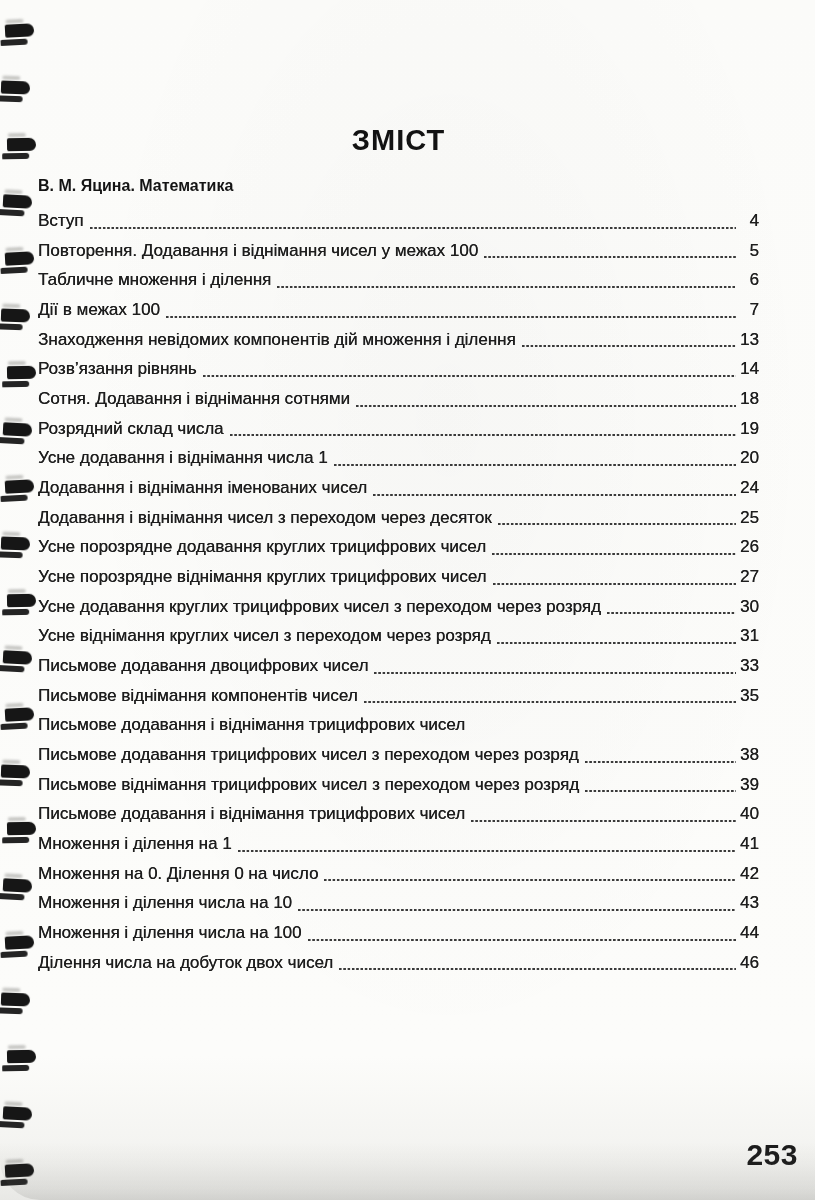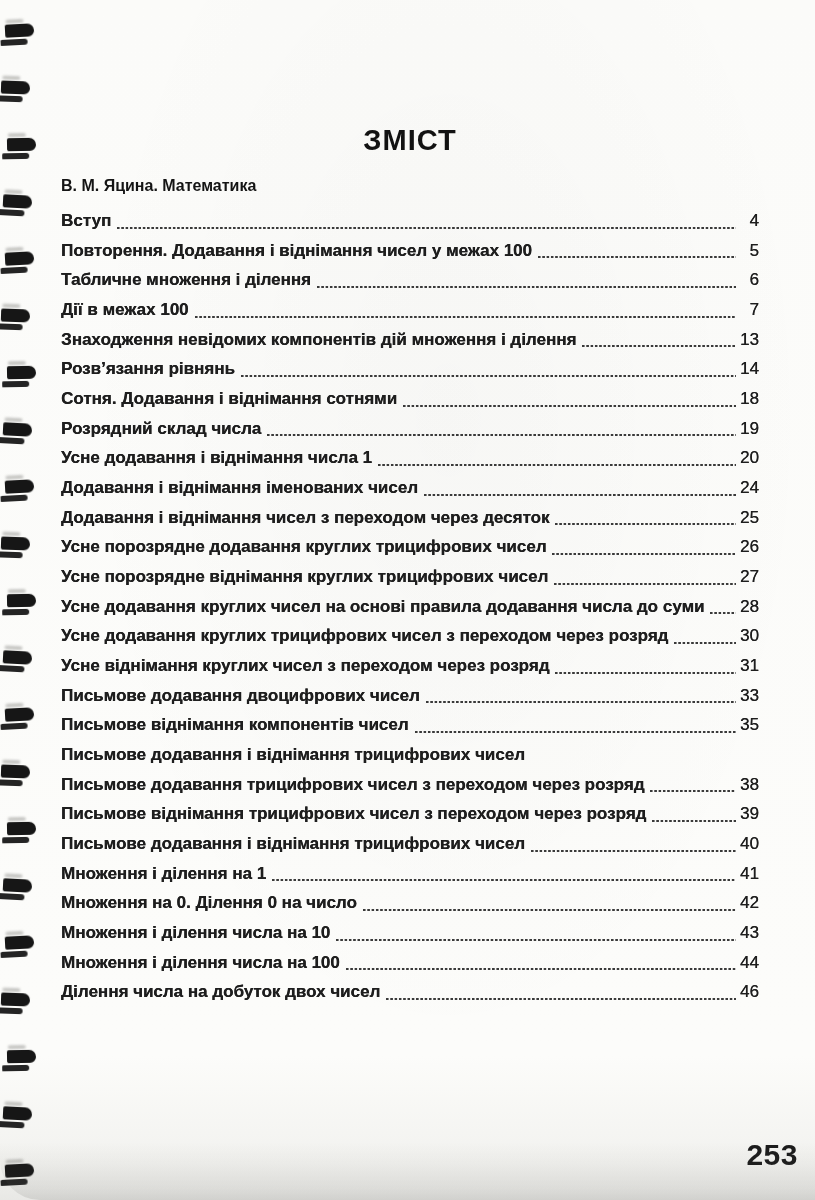--- a/index.html
+++ b/index.html
@@ -39,21 +39,21 @@
     filter: blur(0.7px);
   }
   .hole::before {
     content: ""; position: absolute; left: 1px; top: -5px;
     width: 18px; height: 4px;
     background: #8a8a86; border-radius: 2px; opacity: .45; filter: blur(1px);
   }
 
   .content {
     position: absolute;
-    left: 61px; right: 56px; top: 122px;
+    left: 38px; right: 56px; top: 122px;
     color: #1c1c1c;
   }
   .doc-title {
     margin: 0 0 14px 0;
     text-align: center;
     font-size: 29px; font-weight: 700; letter-spacing: 1px;
     color: #121212;
     line-height: 36px;
   }
   .section-heading {
@@ -65,21 +65,21 @@
   .toc { }
   .toc-row {
     display: flex; align-items: baseline;
     height: 29.68px;
     font-size: 17px;
     line-height: 29.68px;
     color: #1e1e1e;
     text-shadow: 0.25px 0 0 #1e1e1e; 
     white-space: nowrap;
   }
-  .toc-label { flex: 0 0 auto; font-weight: bold; }
+  .toc-label { flex: 0 0 auto; }
   .toc-dots {
     align-self: flex-end;
     flex: 1 1 auto;
     height: 4px;
     margin: 0 3px 6px 6px;
     background-image: radial-gradient(circle at 1.2px 2px, #3a3a3a 1.1px, rgba(0,0,0,0) 1.45px);
     background-size: 4.3px 4px;
     background-repeat: repeat-x;
   }
   .toc-page { flex: 0 0 auto; min-width: 20px; text-align: right; }
@@ -185,25 +185,20 @@
     <span class="toc-label">Усне порозрядне додавання круглих трицифрових чисел</span>
     <span class="toc-dots"></span>
     <span class="toc-page">26</span>
   </div>
         <div class="toc-row">
     <span class="toc-label">Усне порозрядне віднімання круглих трицифрових чисел</span>
     <span class="toc-dots"></span>
     <span class="toc-page">27</span>
   </div>
         <div class="toc-row">
-    <span class="toc-label">Усне додавання круглих чисел на основі правила додавання числа до суми</span>
-    <span class="toc-dots"></span>
-    <span class="toc-page">28</span>
-  </div>
-        <div class="toc-row">
     <span class="toc-label">Усне додавання круглих трицифрових чисел з переходом через розряд</span>
     <span class="toc-dots"></span>
     <span class="toc-page">30</span>
   </div>
         <div class="toc-row">
     <span class="toc-label">Усне віднімання круглих чисел з переходом через розряд</span>
     <span class="toc-dots"></span>
     <span class="toc-page">31</span>
   </div>
         <div class="toc-row">

